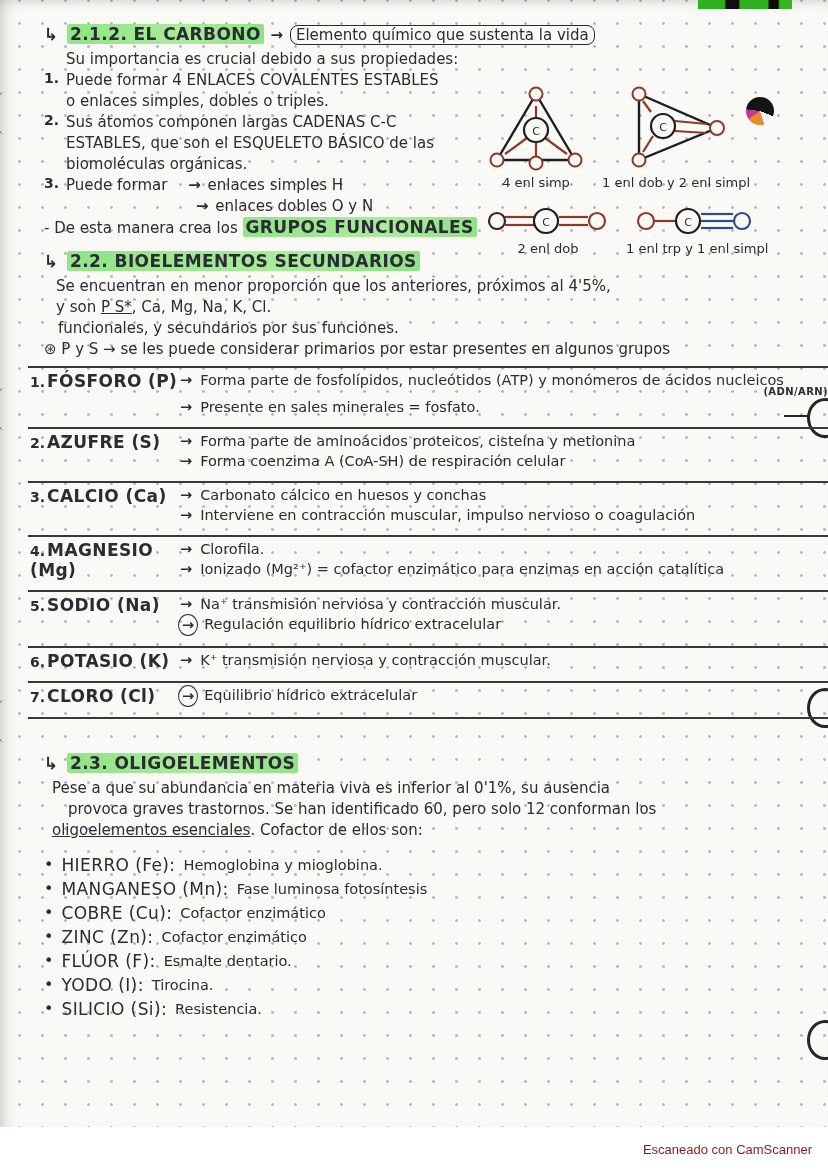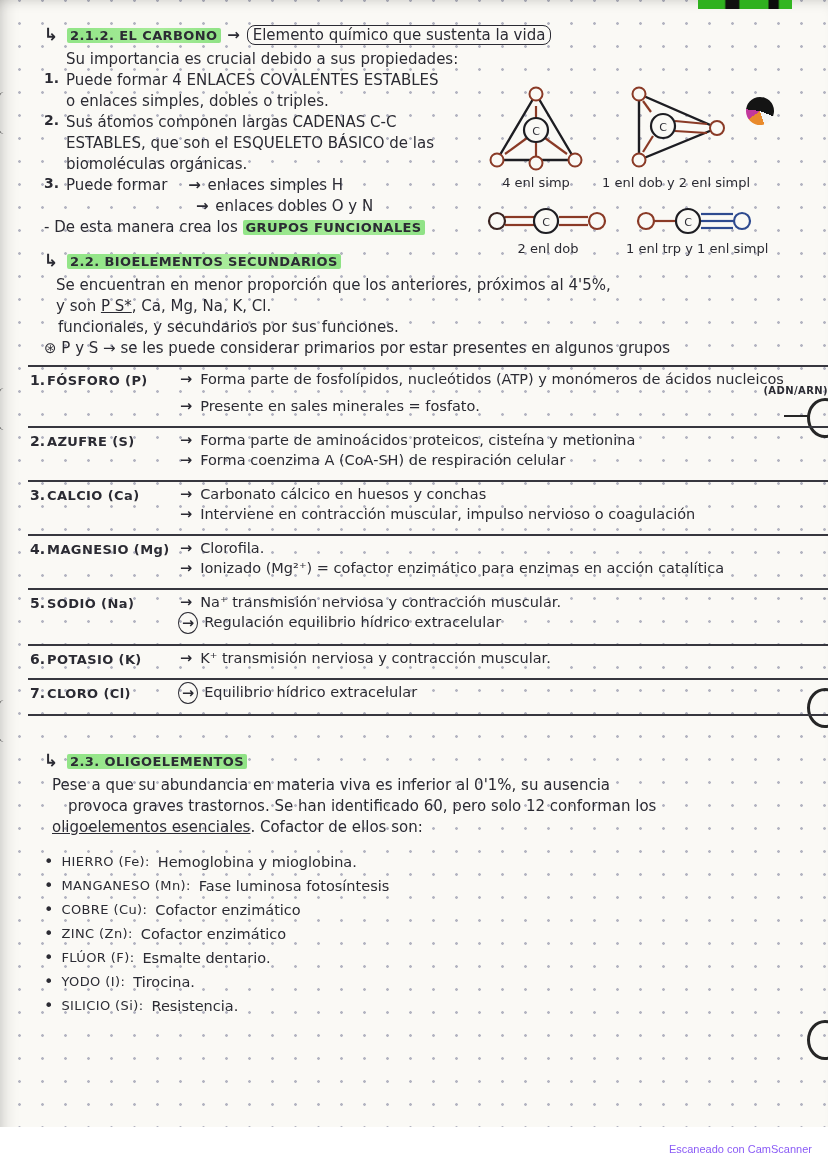--- a/index.html
+++ b/index.html
@@ -7,21 +7,21 @@
   .page{
     position:relative;width:828px;height:1171px;box-sizing:border-box;
     background-color:#faf9f5;
     background-image:radial-gradient(circle,#b3b4c1 1.1px,rgba(0,0,0,0) 1.6px);
     background-size:23px 23px;background-position:8px 12px;
     font-family:"DejaVu Sans",sans-serif;color:#2b2b33;
     box-shadow:inset 14px 0 18px -14px rgba(0,0,0,.25), inset 0 10px 14px -10px rgba(0,0,0,.18);
   }
   .content{position:relative;box-sizing:border-box;padding:24px 14px 0 44px;}
   .line{line-height:21px;font-size:15px;}
-  .caps{letter-spacing:.4px;font-size:13px;font-weight:bold;}
+  .caps{letter-spacing:.4px;font-size:17px;font-weight:bold;}
   .hl{background:linear-gradient(100deg,#93e588 8%,#a9ec9b 60%,#8fe285 100%);padding:0 3px;border-radius:2px;}
   .boxed{border:1.6px solid #2b2b33;padding:0 5px;border-radius:8px;}
   .hook{font-weight:bold;font-size:17px;margin-right:4px;}
   .u{text-decoration:underline;}
   .arrow{font-weight:bold;padding:0 2px;}
   .arrow.circled{border:1.4px solid #2b2b33;border-radius:50%;padding:0 3px;}
   .sec-head{margin-bottom:3px;}
   .num-item{display:flex;max-width:452px;}
   .num-item .n{width:22px;flex:0 0 22px;font-weight:bold;font-size:14px;}
   .note-line{margin-left:14px;}
@@ -39,21 +39,21 @@
   .drow{display:flex;gap:14px;align-items:flex-end;}
   .dfig{text-align:center;}
   .dcap{font-size:13px;line-height:15px;margin-top:1px;}
   
   .bullets{margin-top:12px;}
   .bullet-line{display:flex;gap:8px;line-height:24px;font-size:14.5px;}
   .bullet-line .b{font-size:16px;}
   
   .footer{position:absolute;left:0;right:0;bottom:0;height:44px;background:#ffffff;
     display:flex;align-items:center;justify-content:flex-end;padding-right:16px;box-sizing:border-box;}
-  .footer span{font-family:"Liberation Sans",sans-serif;font-size:11px;color:#8b5cf6;}
+  .footer span{font-family:"Liberation Sans",sans-serif;font-size:13px;color:#7f1d1d;}
   
   .tape{position:absolute;left:698px;top:0;width:94px;height:9px;
     background:linear-gradient(90deg,#2fb11f 0 28%,#101010 30% 43%,#2fb11f 45% 74%,#0c0c0c 76% 85%,#33b621 87% 100%);}
   .sticker{position:absolute;left:746px;top:97px;width:28px;height:28px;border-radius:50%;
     background:conic-gradient(#141414 0 38%,#f4f4f4 38% 52%,#e98a2b 52% 72%,#c2399b 72% 84%,#141414 84% 100%);
     transform:rotate(-25deg);}
   .edge-paren{position:absolute;left:-5px;width:15px;height:42px;border-left:2.4px solid #4d4d4d;border-radius:50%;}
   .edge-clip{position:absolute;right:-15px;width:30px;height:34px;border:3px solid #262626;border-radius:50%;}
   .edge-clip .dash{position:absolute;left:-26px;top:14px;width:24px;height:0;border-top:2.5px solid #262626;}
   svg{display:block;margin:0 auto;}

